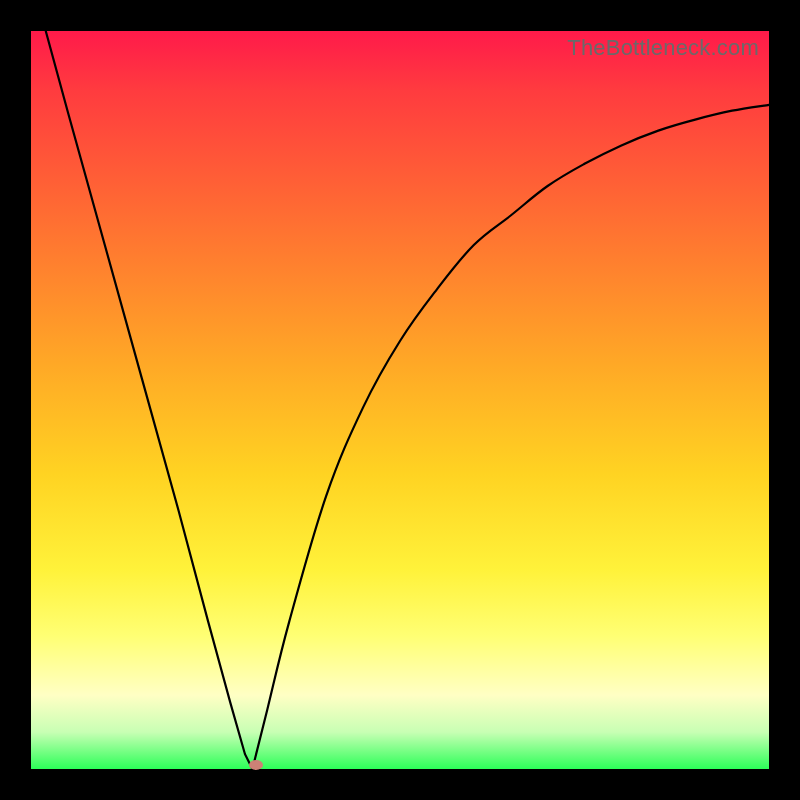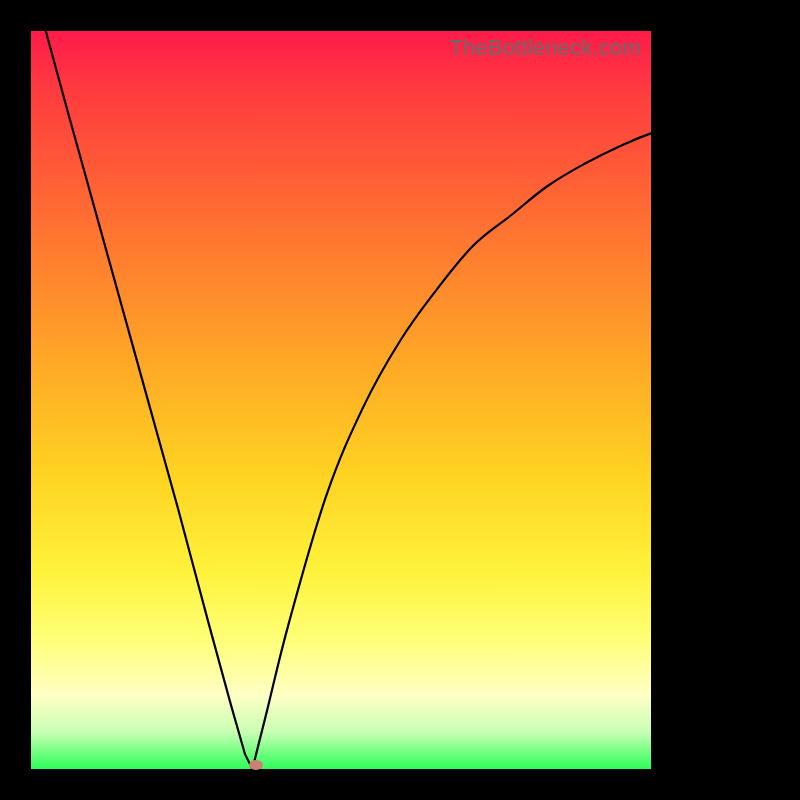--- a/index.html
+++ b/index.html
@@ -14,21 +14,21 @@
   .frame {
     position: relative;
     width: 800px;
     height: 800px;
     background: #000;
   }
   .plot {
     position: absolute;
     left: 31px;
     top: 31px;
-    width: 620px;
+    width: 738px;
     height: 738px;
     
     background: linear-gradient(
       to bottom,
       #ff1a4a 0%,
       #ff3b3f 8%,
       #ff6a33 24%,
       #ffa826 45%,
       #ffd322 60%,
       #fff23a 73%,

